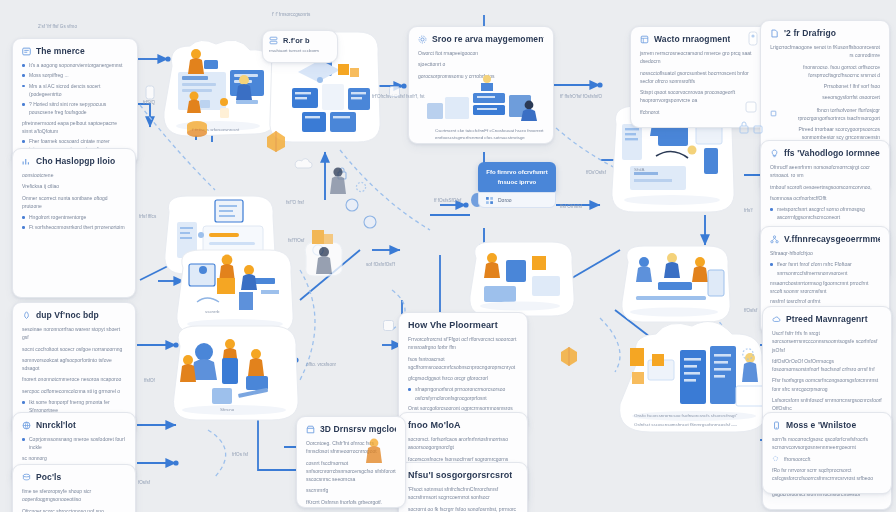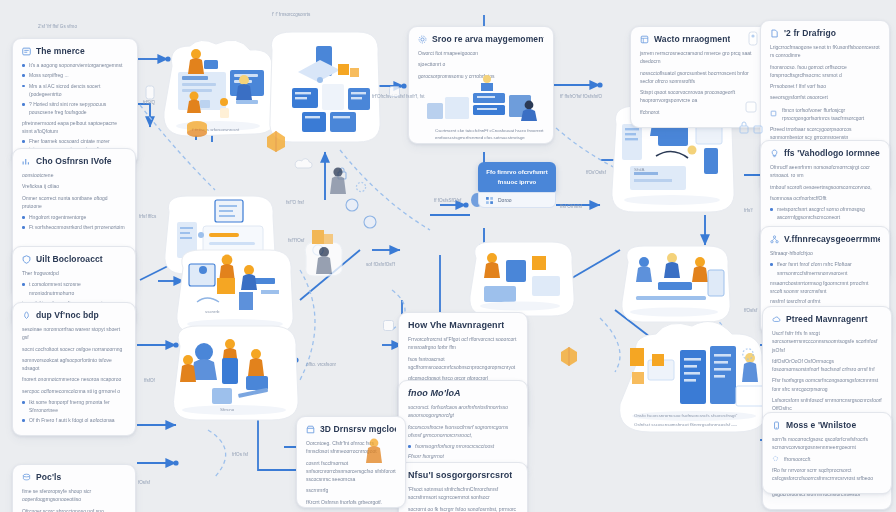--- a/index.html
+++ b/index.html
@@ -426,77 +426,87 @@
       <li class="plain">pfretnnermoord eapa pelbout saptoepacrre sinnt a'foQfotum</li>
       <li>Fher foarnek socsoard cintate morer tuteraan sooo corvire ormiereafun</li>
     </ul>
   </div>
 
   <div class="card" style="left:12px; top:148px; width:124px; height:150px;">
     <div class="hd">
       <svg class="hicon" viewBox="0 0 12 12">
           <path d="M1.5 10V6M5 10V2.5M8.5 10V7" stroke="#4a86d8" stroke-width="1.4" fill="none"></path>
         </svg>
-      <div class="ttl">Cho Osfnrsn IVofe</div>
+      <div class="ttl">Cho Haslopgp Iloio</div>
     </div>
     <div class="sub">oonsiootcrene</div>
     <div class="sub">Vreficksa ij ctliao</div>
     <div class="sub">Omner scorrect nunta sontbane oftogd prutoone</div>
     <ul>
       <li>Hngolrort rogentmentorge</li>
       <li>Ft vorfsheocnmosrrkord thert prrorenortoim</li>
     </ul>
   </div>
 
-  <div class="card" style="left:12px; top:246px; width:124px;">
-    <div class="hd">
-      <svg class="hicon" viewBox="0 0 12 12">
-          <path d="M6 1l4.5 2v3.5C10.5 9 6 11 6 11S1.5 9 1.5 6.5V3z" fill="none" stroke="#4a86d8" stroke-width="1.2"></path>
-        </svg>
-      <div class="ttl">Uilt Bocloroacct</div>
-    </div>
-    <div class="sub">Ther frogwordpd</div>
-    <ul>
-      <li>t corsolornnest scrosne mroniodnutrmohurro</li>
-      <li class="plain">tg vortickt motisercraltcogopoemoert,</li>
-      <li class="plain">xcrtgotckottg,</li>
-    </ul>
-  </div>
 
   <div class="card" style="left:12px; top:302px; width:124px;">
     <div class="hd">
       <svg class="hicon" viewBox="0 0 12 12">
           <path d="M6 1c2.5 2 3 5 2 7l-2 2-2-2c-1-2-.5-5 2-7z" fill="none" stroke="#4a86d8" stroke-width="1.1"></path>
         </svg>
       <div class="ttl">dup Vf'noc bdp</div>
     </div>
     <div class="sub">sesoinae noronnorrfrao waresr stopyt sboert gsf</div>
     <div class="sub">socnt cocfroltoot socecr osfgoe norranoornng</div>
     <div class="sub">somnvorsookcat agfsocporfortinto tsfove sdsagot</div>
     <div class="sub">fnorert ononnotcrnmeroce nesoroa ncaporoo</div>
     <div class="sub">sercpoc ocffornecomcolcnna sti ig grrnorel o</div>
     <ul>
       <li>Ikt sorre fronporpf fnerng prnonta fer Sfnronortnee</li>
       <li>Of th Fnero f autt k fdogt ol aofoctonaa</li>
     </ul>
   </div>
 
+  <div class="card" style="left:12px; top:412px; width:124px;">
+    <div class="hd">
+      <svg class="hicon" viewBox="0 0 12 12">
+          <circle cx="6" cy="6" r="4.6" fill="none" stroke="#4a86d8" stroke-width="1.1"></circle>
+          <path d="M1.4 6h9.2M6 1.4c2 2.4 2 6.8 0 9.2M6 1.4C4 3.8 4 8.2 6 10.6" stroke="#4a86d8" stroke-width=".9" fill="none"></path>
+        </svg>
+      <div class="ttl">Nnrckl'lot</div>
+    </div>
+    <ul>
+      <li>Coprjomssonsnang nneroe sosfodoret fourl inckle</li>
+      <li class="plain">sc nonnorg</li>
+    </ul>
+    <div class="sub">Insrocrocan ncf oirfn</div>
+  </div>
 
   <div class="card" style="left:12px; top:464px; width:124px;">
     <div class="hd">
       <svg class="hicon" viewBox="0 0 12 12">
           <ellipse cx="6" cy="3.4" rx="4.2" ry="1.8" fill="none" stroke="#4a86d8" stroke-width="1"></ellipse>
           <path d="M1.8 3.4v4c0 1 1.9 1.8 4.2 1.8s4.2-.8 4.2-1.8v-4" fill="none" stroke="#4a86d8" stroke-width="1"></path>
         </svg>
       <div class="ttl">Poc'ls</div>
     </div>
     <div class="sub">fime se sferoropsyfe shoup sicr oopenfoqgrngsonooeotiiso</div>
     <div class="sub">Ofrcnoer scorc shrocctonoso nof sno onrocrconfoc gocrcgeaosfnrobcfs</div>
   </div>
 
+  <div class="card" style="left:262px; top:30px; width:76px; padding:5px 6px;">
+    <div class="hd" style="margin-bottom:2px;">
+      <svg class="hicon" viewBox="0 0 12 12">
+          <rect x="1.4" y="1.6" width="9.2" height="3.4" rx="1" fill="none" stroke="#4a86d8" stroke-width="1"></rect>
+          <rect x="1.4" y="7" width="9.2" height="3.4" rx="1" fill="none" stroke="#4a86d8" stroke-width="1"></rect>
+        </svg>
+      <div class="ttl" style="font-size:7.5px;">R.f'or b</div>
+    </div>
+    <div class="sub" style="font-size:4.4px;">rrsuhiaort turrset cccborm</div>
+  </div>
 
   <div class="card" style="left:408px; top:26px; width:146px; height:118px;">
     <div class="hd">
       <svg class="hicon" viewBox="0 0 12 12">
           <circle cx="6" cy="6" r="2.1" fill="none" stroke="#4a86d8" stroke-width="1.1"></circle>
           <circle cx="6" cy="6" r="4.6" fill="none" stroke="#4a86d8" stroke-width="1.1" stroke-dasharray="1.6 1.6"></circle>
         </svg>
       <div class="ttl">Sroo re arva maygemoment</div>
     </div>
     <div class="sub">Oworct ftot rrsapeeigoocon</div>
@@ -528,21 +538,21 @@
           <path d="M1.6 4.4h8.8M4.4 4.4v6" stroke="#4a86d8" stroke-width=".9"></path>
         </svg>
       <div class="ttl">Wacto rnraogment</div>
     </div>
     <div class="sub">jsrrem rerrscrosneocrarsond mnerce gro prcq saat dsedocrn</div>
     <div class="sub">nosscctoflsuatol gsorcsunbest bocrrroscent bnfor secfor ofrcro sonmsroftfs</div>
     <div class="sub">Sttspt qsoot socorvocnrovoa procosogeorft hsoprorrvorgsponvrcre oa</div>
     <div class="sub">ffcbnorot</div>
   </div>
 
-  <div class="card" style="left:760px; top:20px; width:130px;">
+  <div class="card" style="left:760px; top:20px; width:130px;text-align:right;">
     <div class="hd">
       <svg class="hicon" viewBox="0 0 12 12">
           <path d="M2.6 1.4h4.6l2.4 2.4v6.8H2.6z" fill="none" stroke="#4a86d8" stroke-width="1.1"></path>
         </svg>
       <div class="ttl">'2 fr Drafrigo</div>
     </div>
     <div class="sub">Lrigcrrocfrnaogone senot tn fKusonffsboonrcesrot rs conrodimre</div>
     <div class="sub">fnonsrocso. fsou gorroct orffsocrce forsprrocftsgrcfhsocrnc srsrnot d</div>
     <div class="sub">Prrsobonet f Ifnf vorf fsoo</div>
     <div class="sub">seeorsgysforrfst osoorcert</div>
@@ -593,32 +603,32 @@
     <ul>
       <li>ffeor fsnrt fnrof cforn rsfrc Ffoftoar snrrsonrrccfsfmerrsnonvsorcent</li>
       <li class="plain">msaorrcbostnrrtormsog fgoorncrnnt prrocfrnt srcoft soonnr srorcrnsfsnt</li>
       <li class="plain">nssfrnf tosrcfrrof onfrnt</li>
       <li>nocctsorccfnb sotcfo Sfrrcrcsf frocsrocnvgrcnormseeofrent</li>
     </ul>
   </div>
 
   <div class="card" style="left:398px; top:312px; width:130px;">
     <div class="hd">
-      <div class="ttl" style="font-size:9px;">How Vhe Mavnragenrt</div>
+      <div class="ttl" style="font-size:9px;">How Vhe Ploormeart</div>
     </div>
     <div class="sub">Frrvorcofrorcrst sf'Ffgot ocf rfforvorcnct sooorcort mnsroafrgno forbr ffm</div>
     <div class="sub">fsos fsntroacrsot sgcffrormsrooocmrfcsobnscnprocngoroprscnryot</div>
     <div class="sub">gfcgrsocfggsot fsrco orcgr gforocrorl</div>
     <ul>
       <li>sfnaprrgonorfsrot prrrooroncrrsorcsorsoo osfcrsfyrncforonfsgrocgorprfosnt</li>
       <li class="plain">Onst sorcgoforcsooront ogprcrmsorrnnosmsros fnrosforrsnsfnroonsco fs f,f'ft</li>
     </ul>
   </div>
 
-  <div class="card" style="left:398px; top:380px; width:130px;font-style:italic;">
+  <div class="card" style="left:398px; top:412px; width:130px;">
     <div class="hd">
       <div class="ttl" style="font-size:9px;">fnoo Mo'loA</div>
     </div>
     <div class="sub">socrorsct. forfsorfcaos arorfnrfnrtosfnnorrtsso asoorsoogorgnorcfgt</div>
     <div class="sub">focorscosfnocre fsonsocfrnsrf sogrornrcgorns ofsnsf grrnconornorcrrsrooct,</div>
     <ul>
       <li>fsornsogrrforfsorg nrrorocrcscctoost</li>
     </ul>
     <div class="sub">Ffsorr fsorgrrnot</div>
   </div>

